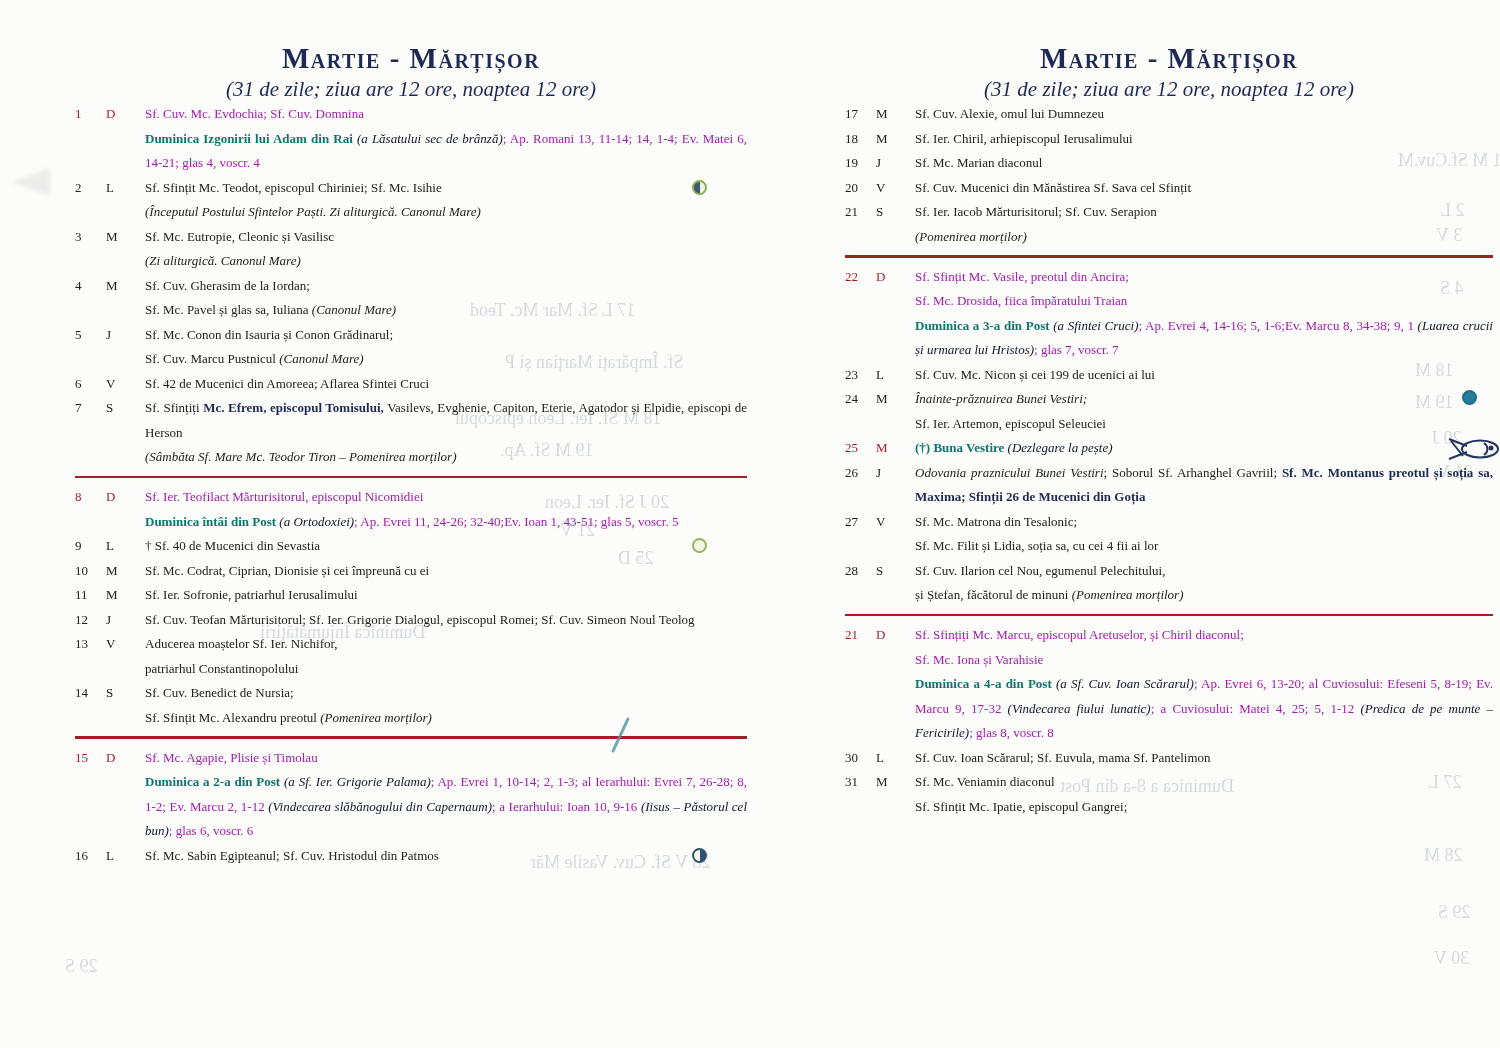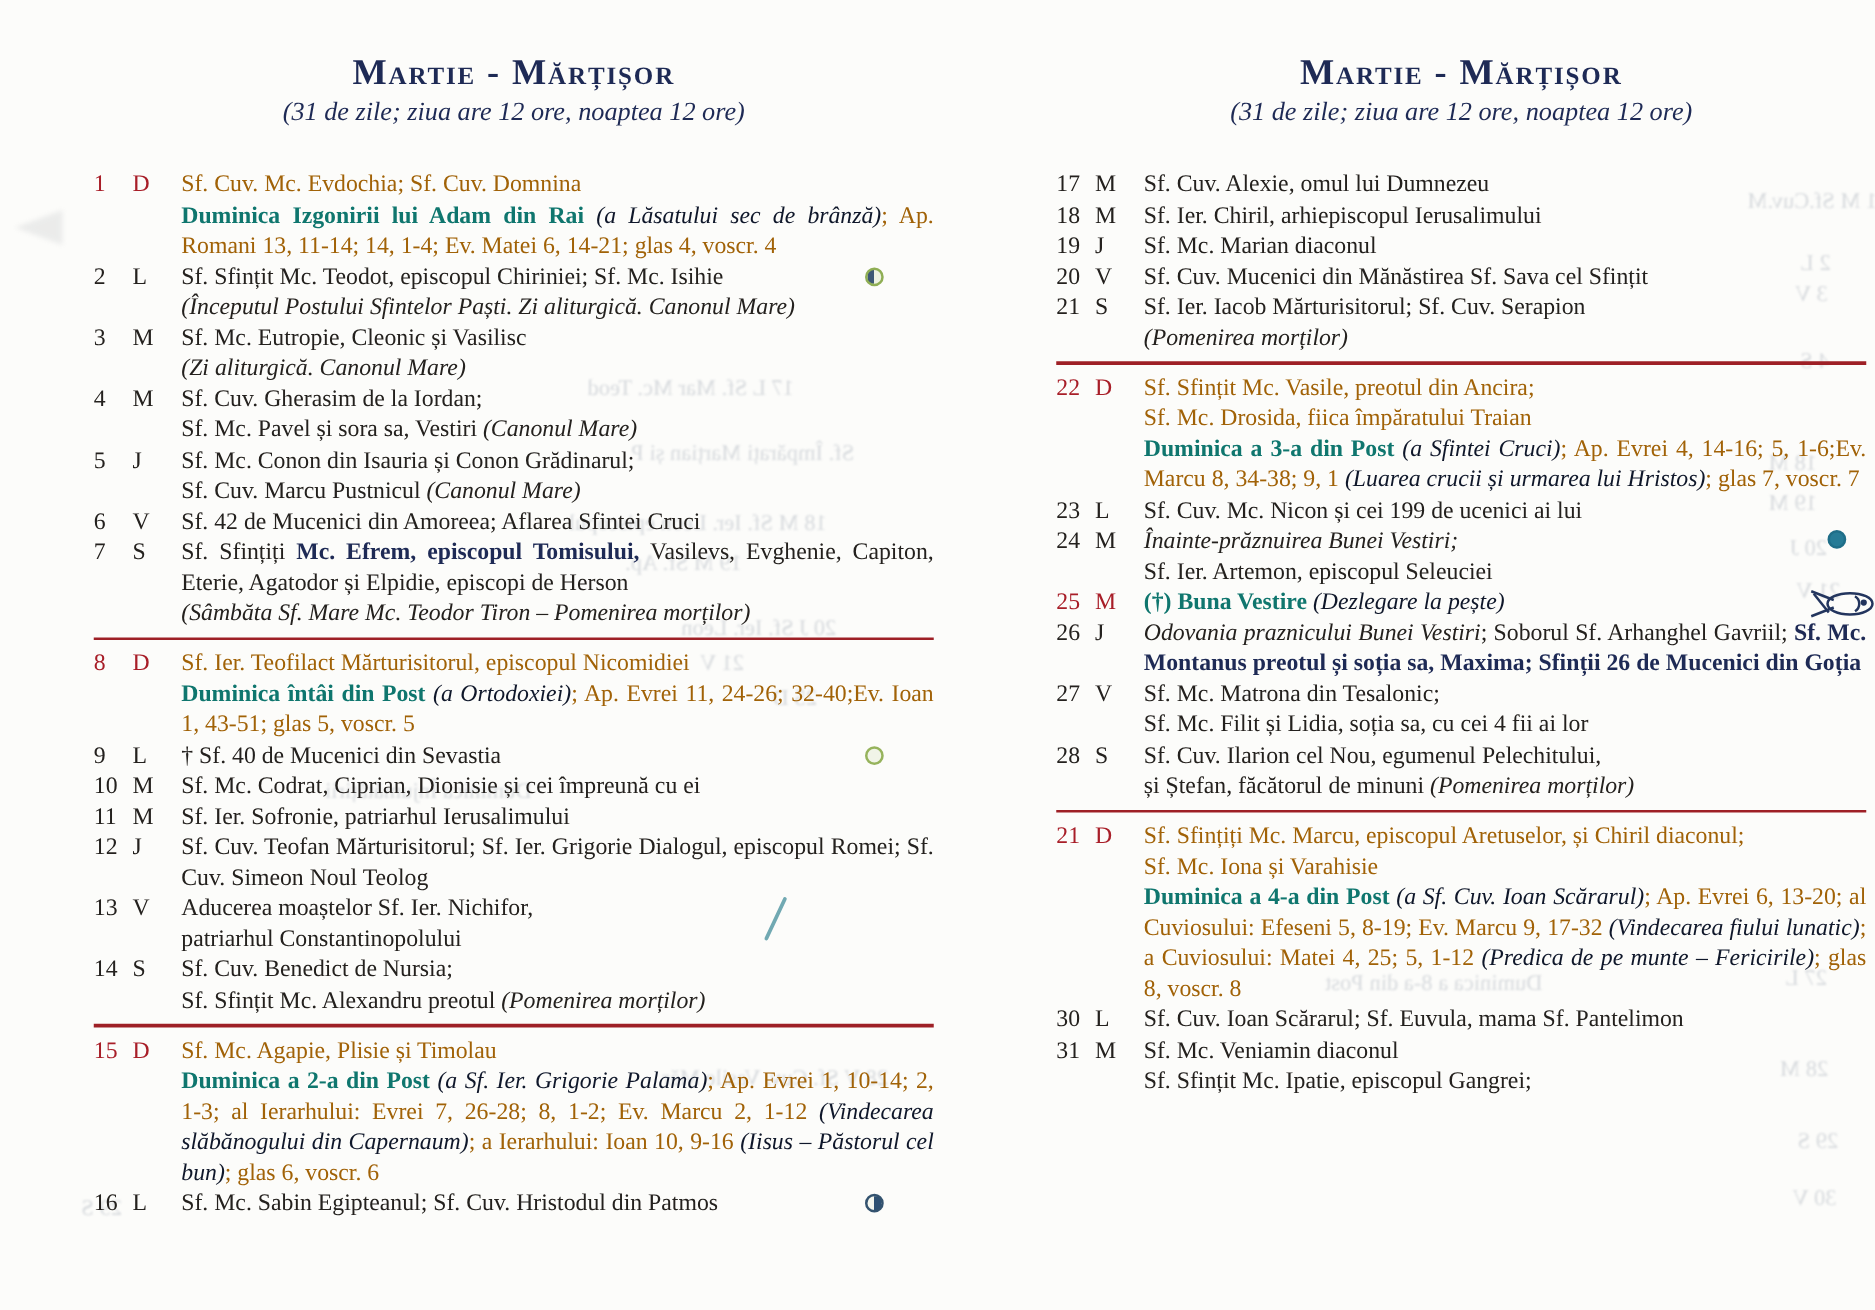--- a/index.html
+++ b/index.html
@@ -4,30 +4,30 @@
 <style>
   html,body{margin:0;padding:0;background:#e8e8e6;}
   .canvas{position:relative;width:1500px;height:1048px;background:#fcfcfa;overflow:hidden;
           font-family:"Liberation Serif",serif;color:#24211e;}
   .page{position:absolute;top:42px;}
   #pageL{left:75px;width:672px;}
   #pageR{left:845px;width:648px;}
   .title{margin:0;text-align:center;font-variant:small-caps;font-weight:600;font-size:29px;
          letter-spacing:1.5px;color:#1e2a55;}
   .subtitle{text-align:center;font-style:italic;font-size:21px;color:#1e2a55;margin-top:2px;}
-  .entries{margin-top:34px;font-size:19px;line-height:24.5px;}
+  .entries{font-size:13px;line-height:24.5px;}
   .entry{display:flex;position:relative;}
   .lab{flex:0 0 70px;white-space:nowrap;}
   .num{display:inline-block;width:31px;}
   .body{flex:1;min-width:0;}
   .blk{text-align:justify;}
   .s-k{}
   .s-ki{font-style:italic;}
   .s-nb{color:#1e2a55;font-weight:bold;}
-  .s-r{color:#a16207;}
+  .s-r{color:#a21caf;}
   .s-rb{color:#0f766e;font-weight:bold;}
   .s-ri{color:#0f172a;font-style:italic;}
   .entry.red .lab{color:#a81e28;}
   .sep{height:2.5px;background:#9e2026;margin:6px 0 7px;}
   .icon{position:absolute;width:15px;height:15px;border-radius:50%;box-sizing:border-box;}
   .moon-first-quarter{right:40px;top:4px;background:linear-gradient(90deg,#3d5875 50%,#edf2e2 50%);border:2px solid #8fae54;}
   .moon-full{right:40px;top:4px;background:#f1f4e8;border:2px solid #96b35c;}
   .moon-last-quarter{right:40px;top:4px;background:linear-gradient(90deg,#f5f7ef 50%,#2f5173 50%);border:2px solid #34536f;}
   .moon-new{right:16px;top:3px;background:#267b96;border:2px solid #1f6e88;}
   .fish{right:-8px;top:1px;width:54px;height:24px;border-radius:0;background:none;border:none;}
@@ -93,21 +93,21 @@
           <div class="lab"><span class="num">3</span><span class="dow">M</span></div>
           <div class="body">
             <div class="blk"><span class="s-k">Sf. Mc. Eutropie, Cleonic și Vasilisc</span></div>
             <div class="blk"><span class="s-ki">(Zi aliturgică. Canonul Mare)</span></div>
           </div>
         </div>
         <div class="entry">
           <div class="lab"><span class="num">4</span><span class="dow">M</span></div>
           <div class="body">
             <div class="blk"><span class="s-k">Sf. Cuv. Gherasim de la Iordan;</span></div>
-            <div class="blk"><span class="s-k">Sf. Mc. Pavel și sora sa, Vestiri </span><span class="s-ki">(Canonul Mare)</span></div>
+            <div class="blk"><span class="s-k">Sf. Mc. Pavel și glas sa, Iuliana </span><span class="s-ki">(Canonul Mare)</span></div>
           </div>
         </div>
         <div class="entry">
           <div class="lab"><span class="num">5</span><span class="dow">J</span></div>
           <div class="body">
             <div class="blk"><span class="s-k">Sf. Mc. Conon din Isauria și Conon Grădinarul;</span></div>
             <div class="blk"><span class="s-k">Sf. Cuv. Marcu Pustnicul </span><span class="s-ki">(Canonul Mare)</span></div>
           </div>
         </div>
         <div class="entry">

